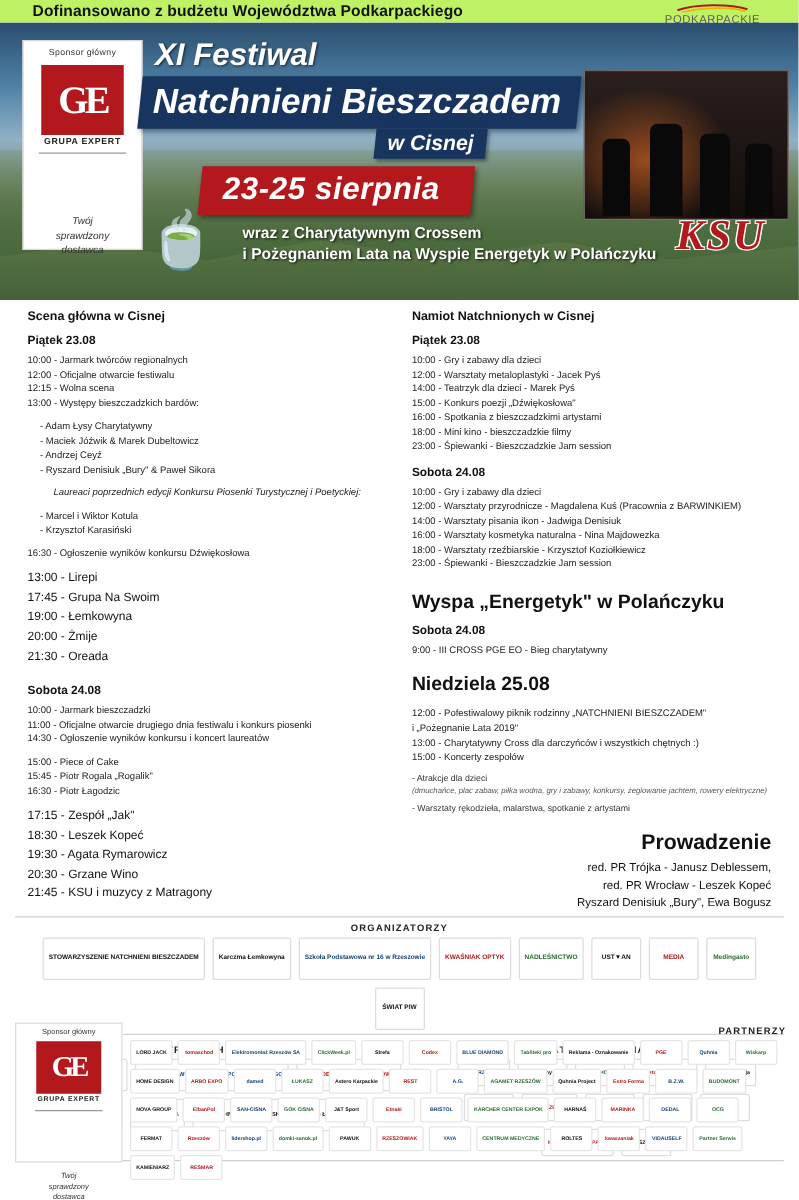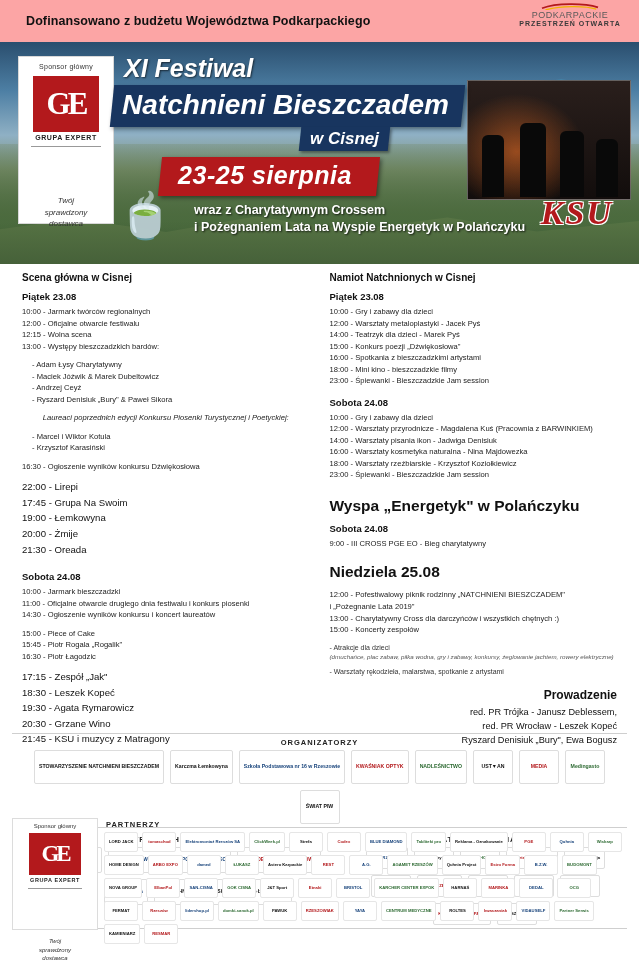--- a/index.html
+++ b/index.html
@@ -6,21 +6,21 @@
   html, body {
     width: 639px; height: 960px;
     font-family: "Liberation Sans", sans-serif;
     background: #ffffff;
     overflow: hidden;
   }
   .poster { position: relative; width: 639px; height: 960px; background:#fff; }
 
   
   .topstrip {
-    position:relative; height:42px; background:#fca5a5;
+    position:relative; height:18px; background:#bef264;
     display:flex; align-items:center; padding-left:26px;
   }
   .topstrip .txt { font-size:12.5px; font-weight:bold; color:#111; letter-spacing:.1px; }
   .topstrip .podk {
     position:absolute; right:14px; top:2px; text-align:center; width:110px;
   }
   .podk-mark { font-size:9px; color:#5a5a5a; letter-spacing:.5px; }
   .podk-name { font-size:7px; color:#3a3a3a; letter-spacing:1px; font-weight:bold; }
   .podk-swoosh { display:block; margin:1px auto 0; width:64px; height:7px; }
 
@@ -125,21 +125,21 @@
   .day { font-size:9.5px; font-weight:bold; color:#111; margin:8px 0 4px; }
   .line { font-size:7.6px; color:#222; line-height:1.52; white-space:nowrap; }
   .line.ind { padding-left:10px; }
   .line.note { font-style:italic;text-align:center; }
   .art { font-size:9.6px; color:#111; line-height:1.62; }
   .gap { height:7px; }
   .small-note { font-size:7px; color:#333; line-height:1.5; }
   .italic-tiny { font-size:6.2px; font-style:italic; color:#555; }
 
   .host { margin-top:10px; text-align:right; }
-  .host-h { font-size:12px; font-weight:bold; color:#111; margin-bottom:3px; }
+  .host-h { font-size:17px; font-weight:bold; color:#111; margin-bottom:3px; }
   .host-l { font-size:9.2px; color:#111; line-height:1.55; }
 
   
   .partners { position:absolute; left:0; right:0; top:730px; padding:0 12px; }
   .band-head {
     text-align:center; font-size:7.5px; font-weight:bold; color:#222;
     letter-spacing:1px; margin:4px 0 3px;
   }
   .rule { height:1px; background:#cfcfcf; margin:3px 0; }
   .logo-row { display:flex; align-items:center; justify-content:center; flex-wrap:wrap; gap:6px; }
@@ -160,21 +160,21 @@
   .sponsor-bottom {
     position:absolute; left:12px; top:818px; width:86px; height:112px;
     background:#fff; border:1px solid #dcdcdc; text-align:center; padding-top:4px;
   }
   .sponsor-bottom .cap { font-size:6px; color:#333; }
   .sponsor-bottom .ge-logo { width:52px; height:42px; font-size:23px; margin:4px auto 2px; }
   .sponsor-bottom .ge-sub { font-size:5.5px; }
   .sponsor-bottom .ge-tag { font-size:6px; }
 
   .partners-band { position:absolute; left:104px; right:10px; top:816px; }
-  .partners-band .band-head { text-align:left; padding-left:2px; }
+  .partners-band .band-head { text-align:right; padding-left:2px; }
   .grid-logos { display:flex; flex-wrap:wrap; gap:3px 4px; align-items:center; }
   .grid-logos .logo { height:20px; font-size:4.2px; border:1px solid #e6e6e6; min-width:34px; }
 </style>
 </head>
 <body>
 
 <div class="poster">
 
   <div class="topstrip">
     <div class="txt">Dofinansowano z budżetu Województwa Podkarpackiego</div>
@@ -244,21 +244,21 @@
         <div class="line ind">- Andrzej Ceyź</div>
         <div class="line ind">- Ryszard Denisiuk „Bury" &amp; Paweł Sikora</div>
         <div class="gap"></div>
         <div class="line note">Laureaci poprzednich edycji Konkursu Piosenki Turystycznej i Poetyckiej:</div>
         <div class="gap"></div>
         <div class="line ind">- Marcel i Wiktor Kotula</div>
         <div class="line ind">- Krzysztof Karasiński</div>
         <div class="gap"></div>
         <div class="line">16:30 - Ogłoszenie wyników konkursu Dźwiękosłowa</div>
         <div class="gap"></div>
-        <div class="art">22:00 -  Lirepi</div>
+        <div class="art">13:00 -  Lirepi</div>
         <div class="art">17:45 -  Grupa Na Swoim</div>
         <div class="art">19:00 -  Łemkowyna</div>
         <div class="art">20:00 -  Żmije</div>
         <div class="art">21:30 -  Oreada</div>
 
         <div class="day" style="margin-top:14px">Sobota 24.08</div>
         <div class="line">10:00 - Jarmark bieszczadzki</div>
         <div class="line">11:00 - Oficjalne otwarcie drugiego dnia festiwalu i konkurs piosenki</div>
         <div class="line">14:30 - Ogłoszenie wyników konkursu i koncert laureatów</div>
         <div class="gap"></div>

